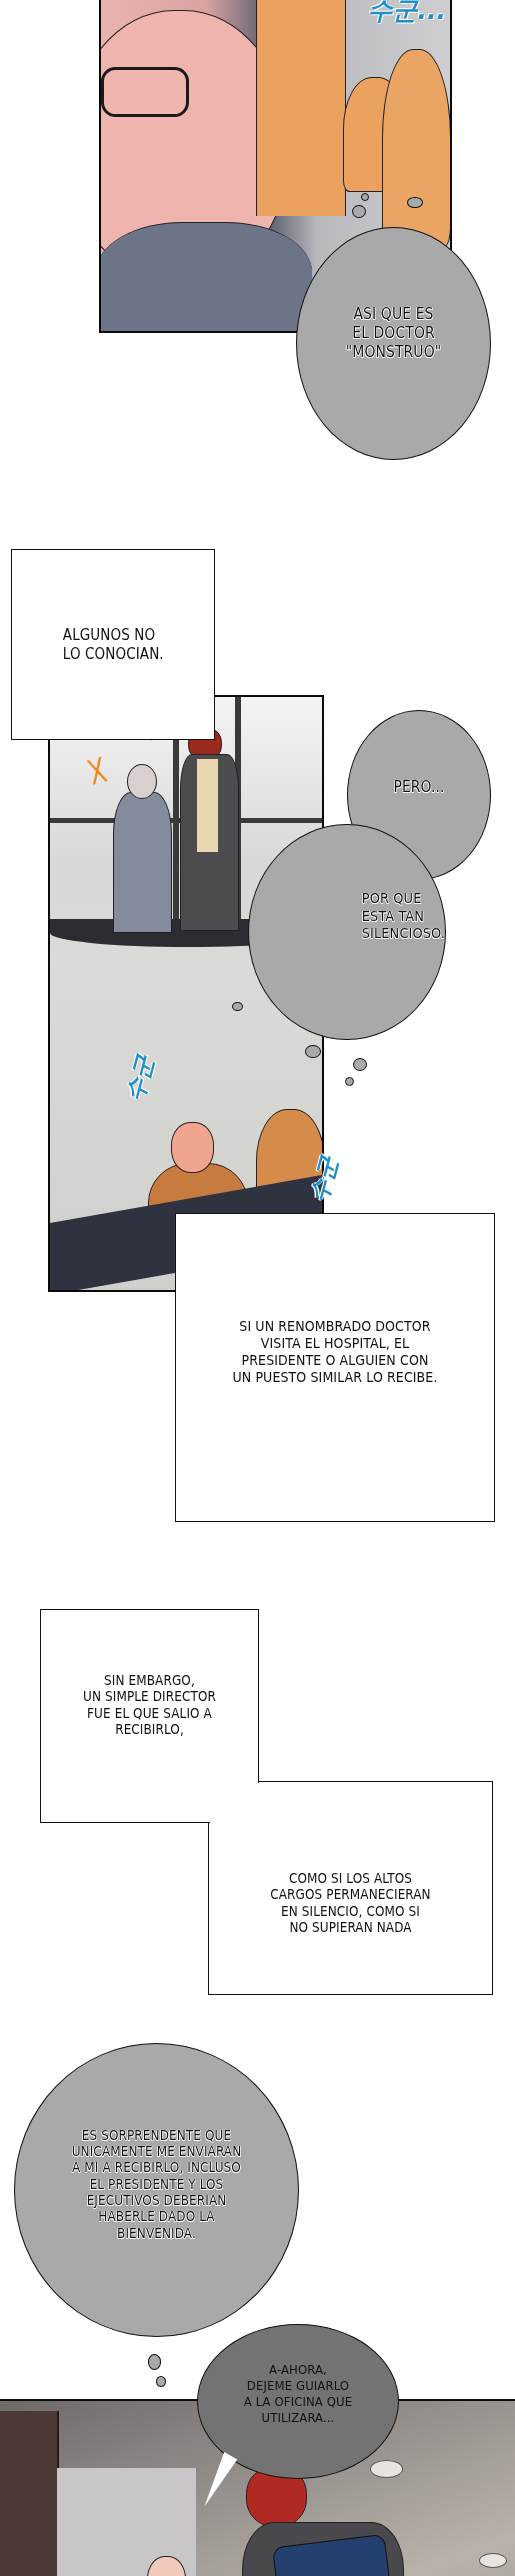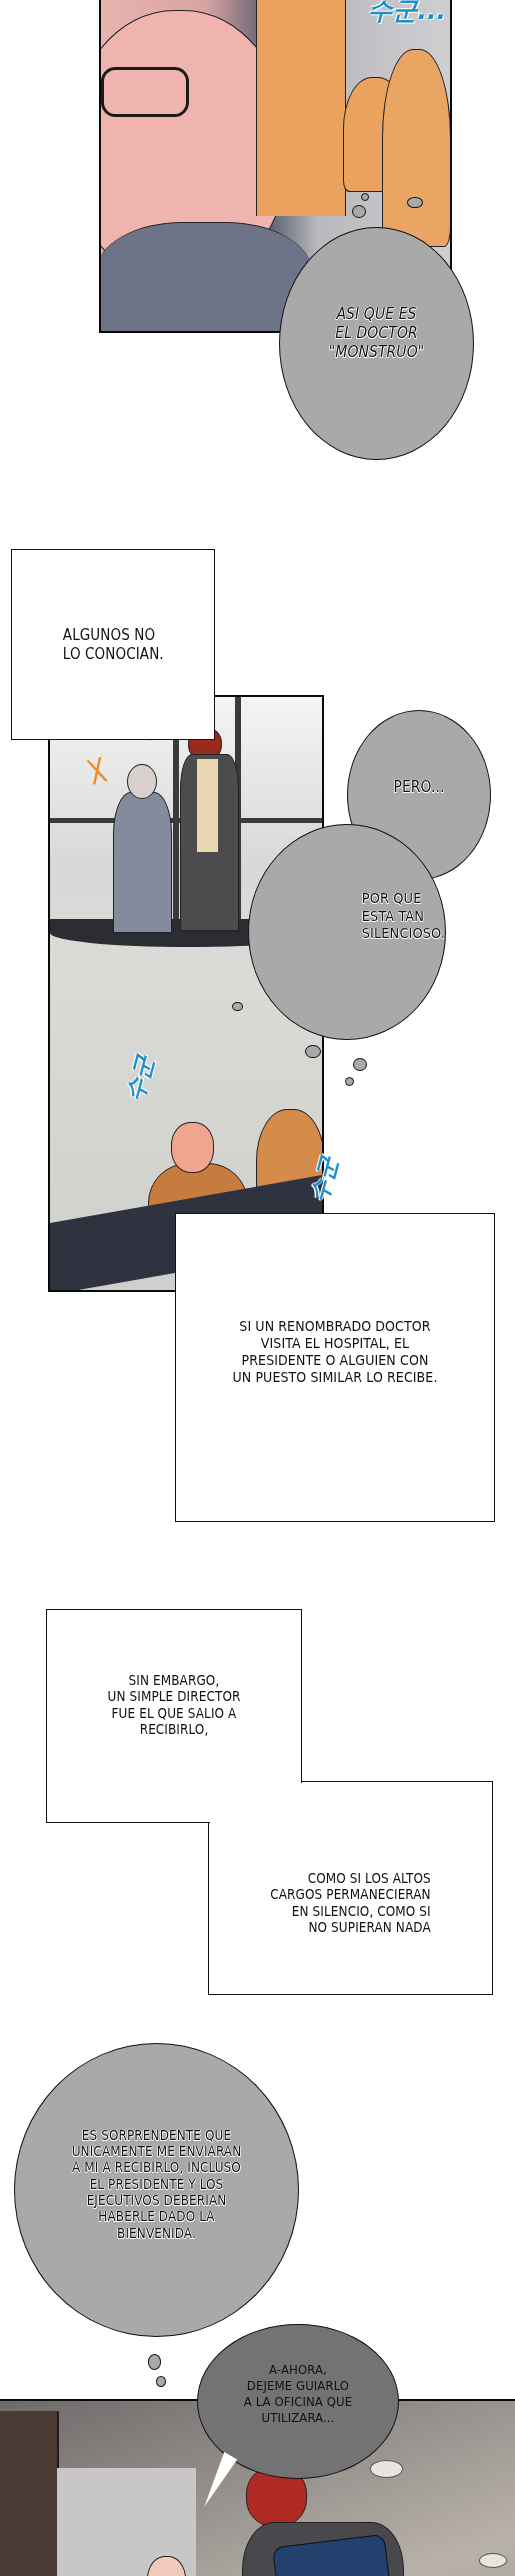--- a/index.html
+++ b/index.html
@@ -32,21 +32,21 @@
   <div class="abs" style="left:155px; top:0px; width:88px; height:216px; background:#eba25e; border-left:1.5px solid #222; border-right:1.5px solid #222;"></div>
   <div class="abs" style="left:242px; top:77px; width:62px; height:113px; background:#eba25e; border-radius:45% 45% 10% 10%; border:1.5px solid #222;"></div>
   <div class="abs" style="left:281px; top:49px; width:67px; height:196px; background:#eaa565; border-radius:45% 45% 10% 10%; border:1.5px solid #222;"></div>
   <div class="sfx" style="right:4.1px; top:-6.2px; font-size:25px;">수군...</div>
 </div>
 
 <div class="puff" style="left:361px; top:193px; width:8.2px; height:8.2px;"></div>
 <div class="puff" style="left:352px; top:205px; width:14.4px; height:13.4px;"></div>
 <div class="puff" style="left:407px; top:197px; width:15.5px; height:11.3px;"></div>
 
-<div class="bubble gray" style="left:279px; top:227px; width:195px; height:233px;font-style:italic;">
+<div class="bubble gray" style="left:296px; top:227px; width:195px; height:233px;">
   <div class="txt outlined" style="white-space:pre-line; font-size:15.5px; margin-top:-20.6px;">ASI QUE ES
 EL DOCTOR
 "MONSTRUO"</div>
 </div>
 
 <div class="caption" style="left:11.3px; top:549px; width:204px; height:191px; z-index:3;">
   <div class="txt" style="white-space:pre-line; font-size:15px; text-align:left;">ALGUNOS NO
 LO CONOCIAN.</div>
 </div>
 
@@ -90,27 +90,27 @@
 <div class="puff" style="left:353px; top:1058px; width:14.4px; height:13.4px; z-index:3;"></div>
 <div class="puff" style="left:345px; top:1077px; width:9.3px; height:9.3px; z-index:3;"></div>
 
 <div class="caption" style="left:175px; top:1213px; width:320px; height:309px;">
   <div class="txt" style="white-space:pre-line; font-size:14px; margin-top:-31px;">SI UN RENOMBRADO DOCTOR
 VISITA EL HOSPITAL, EL
 PRESIDENTE O ALGUIEN CON
 UN PUESTO SIMILAR LO RECIBE.</div>
 </div>
 
-<div class="caption" style="left:46px; top:1609px; width:256px; height:214px; z-index:2;">
+<div class="caption" style="left:40px; top:1609px; width:219px; height:214px; z-index:2;">
   <div class="txt" style="white-space:pre-line; font-size:13.4px; margin-top:-20.6px;">SIN EMBARGO,
 UN SIMPLE DIRECTOR
 FUE EL QUE SALIO A
 RECIBIRLO,</div>
 </div>
-<div class="caption" style="left:208px; top:1781px; width:285px; height:214px; z-index:1;text-align:right;">
+<div class="caption" style="left:208px; top:1781px; width:285px; height:214px; z-index:1;">
   <div class="txt" style="white-space:pre-line; font-size:13.4px; margin-top:31px;">COMO SI LOS ALTOS
 CARGOS PERMANECIERAN
 EN SILENCIO, COMO SI
 NO SUPIERAN NADA</div>
 </div>
 
 <div class="abs" style="left:210px; top:1783px; width:96px; height:40px; background:#fff; z-index:3;"></div>
 
 <div class="bubble gray" style="left:14px; top:2043px; width:285px; height:294px;">
   <div class="txt outlined" style="white-space:pre-line; font-size:13.4px; margin-top:-10.3px;">ES SORPRENDENTE QUE

